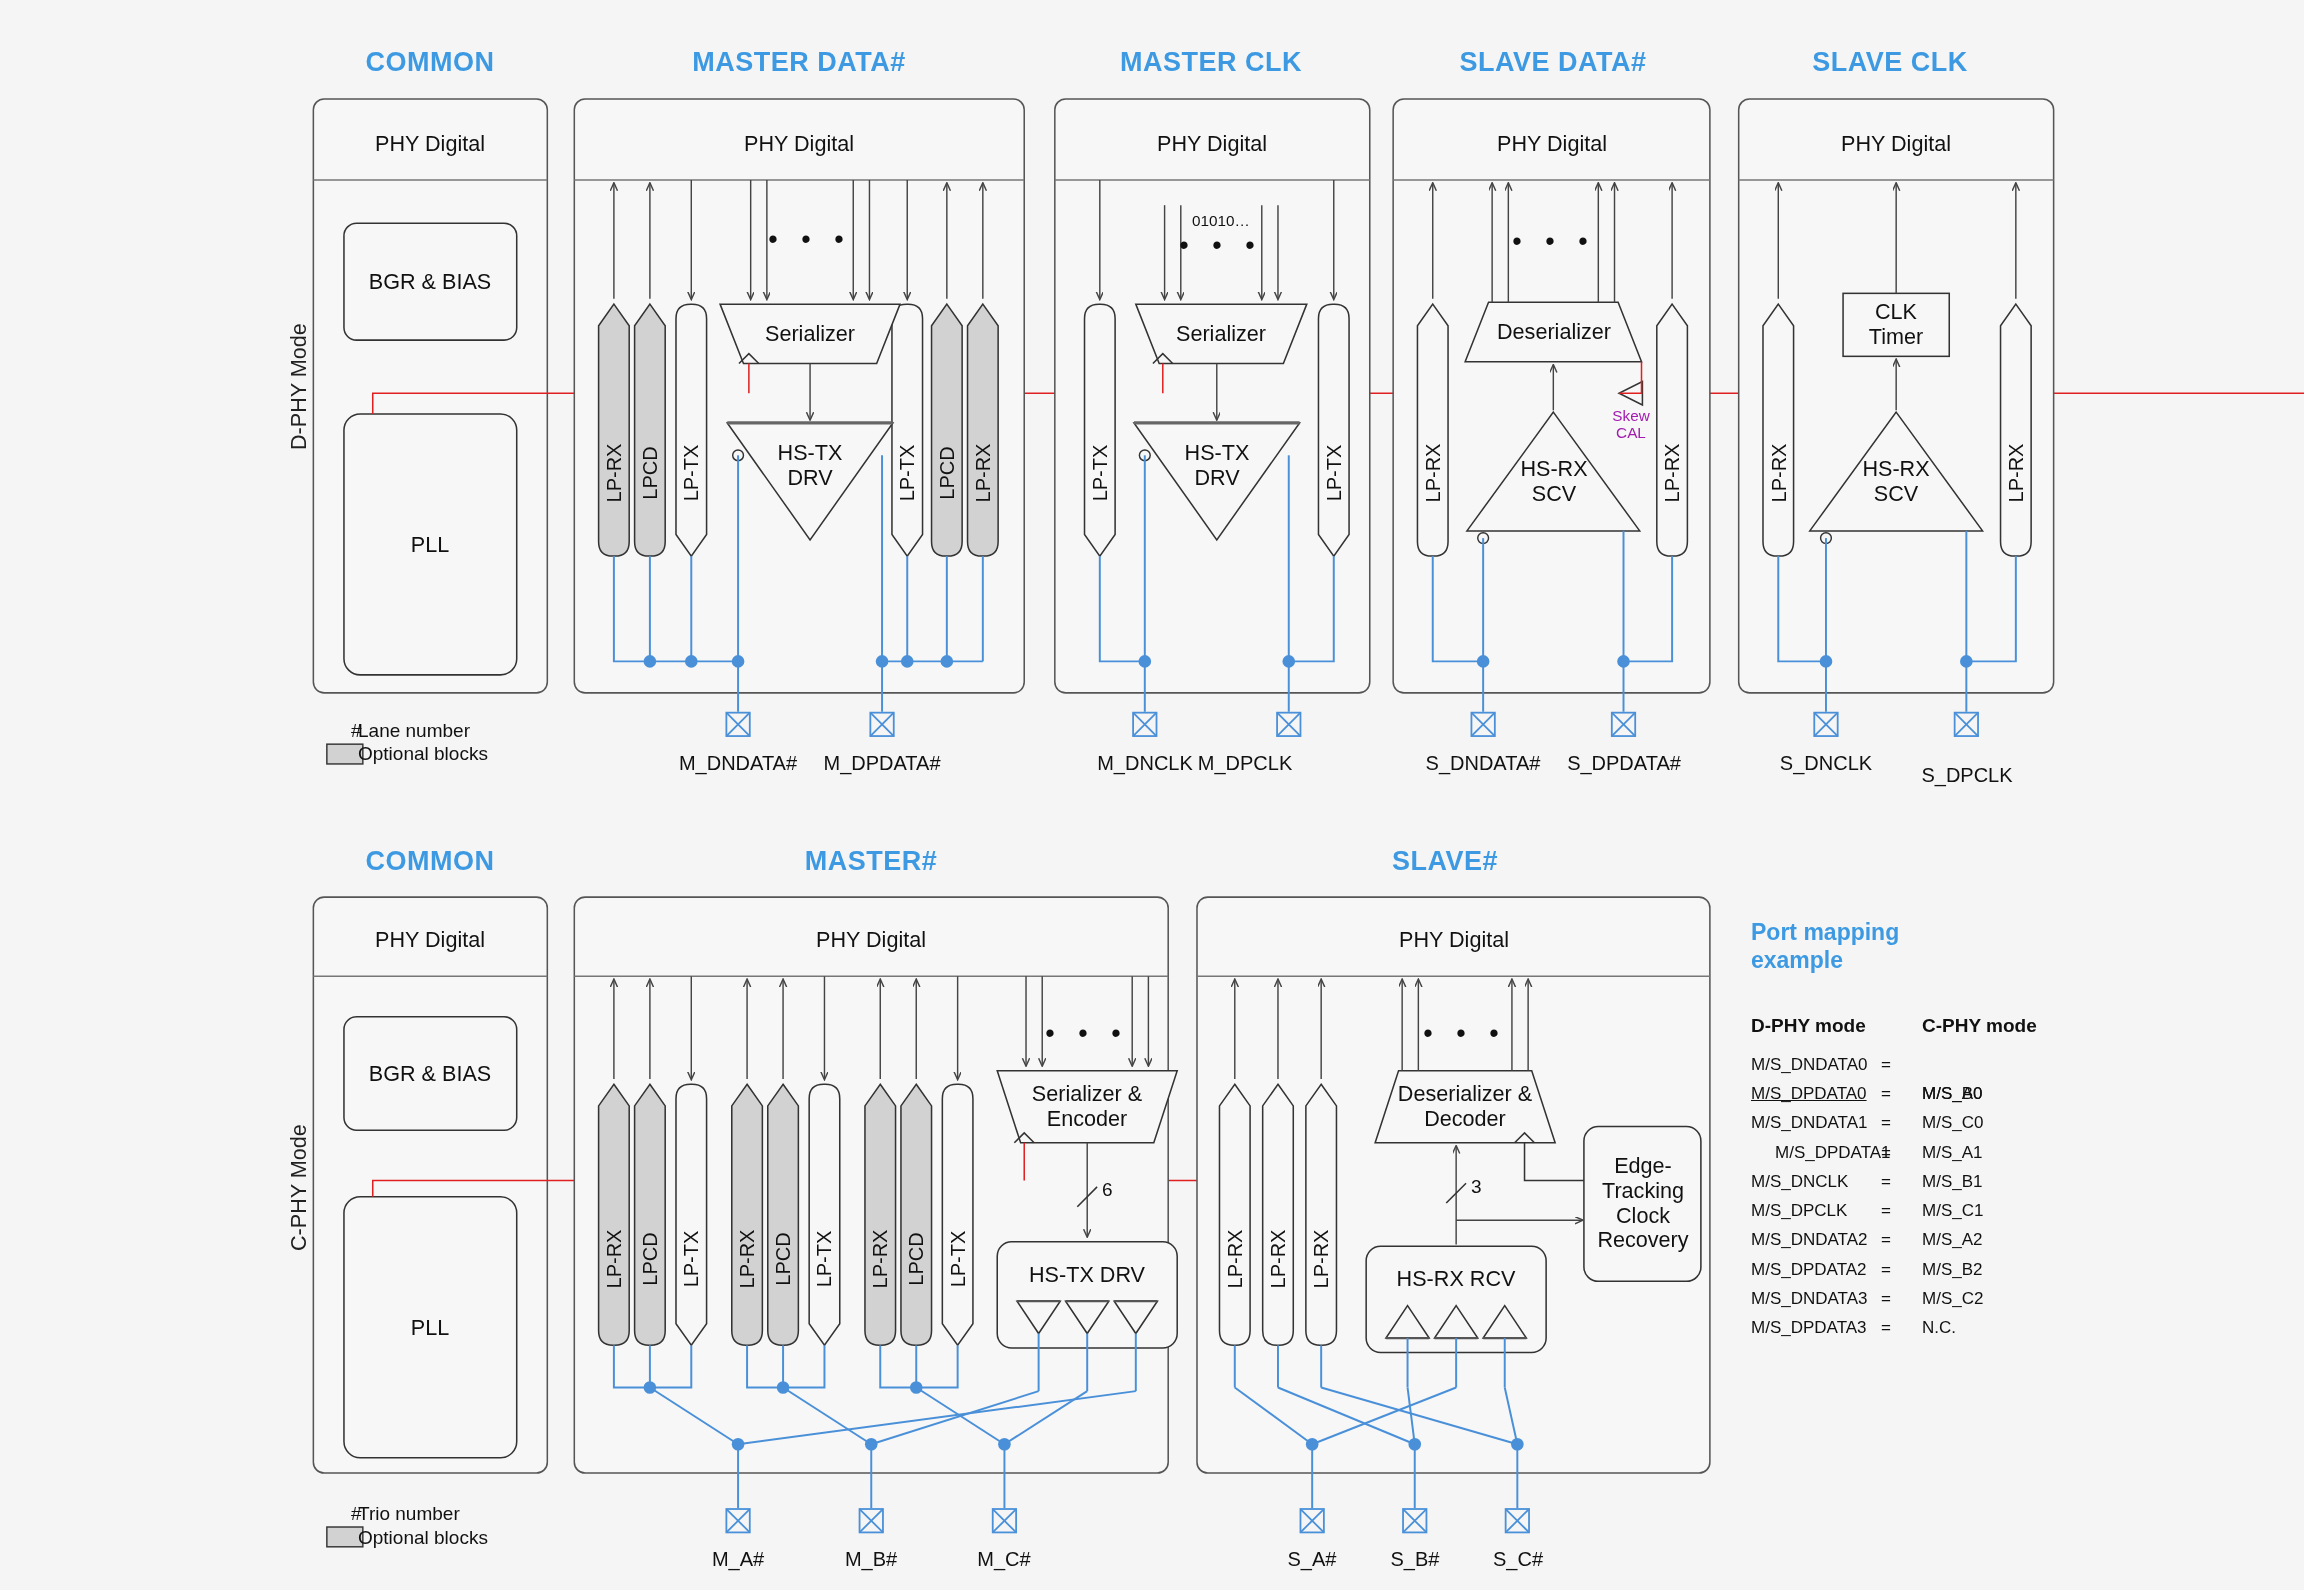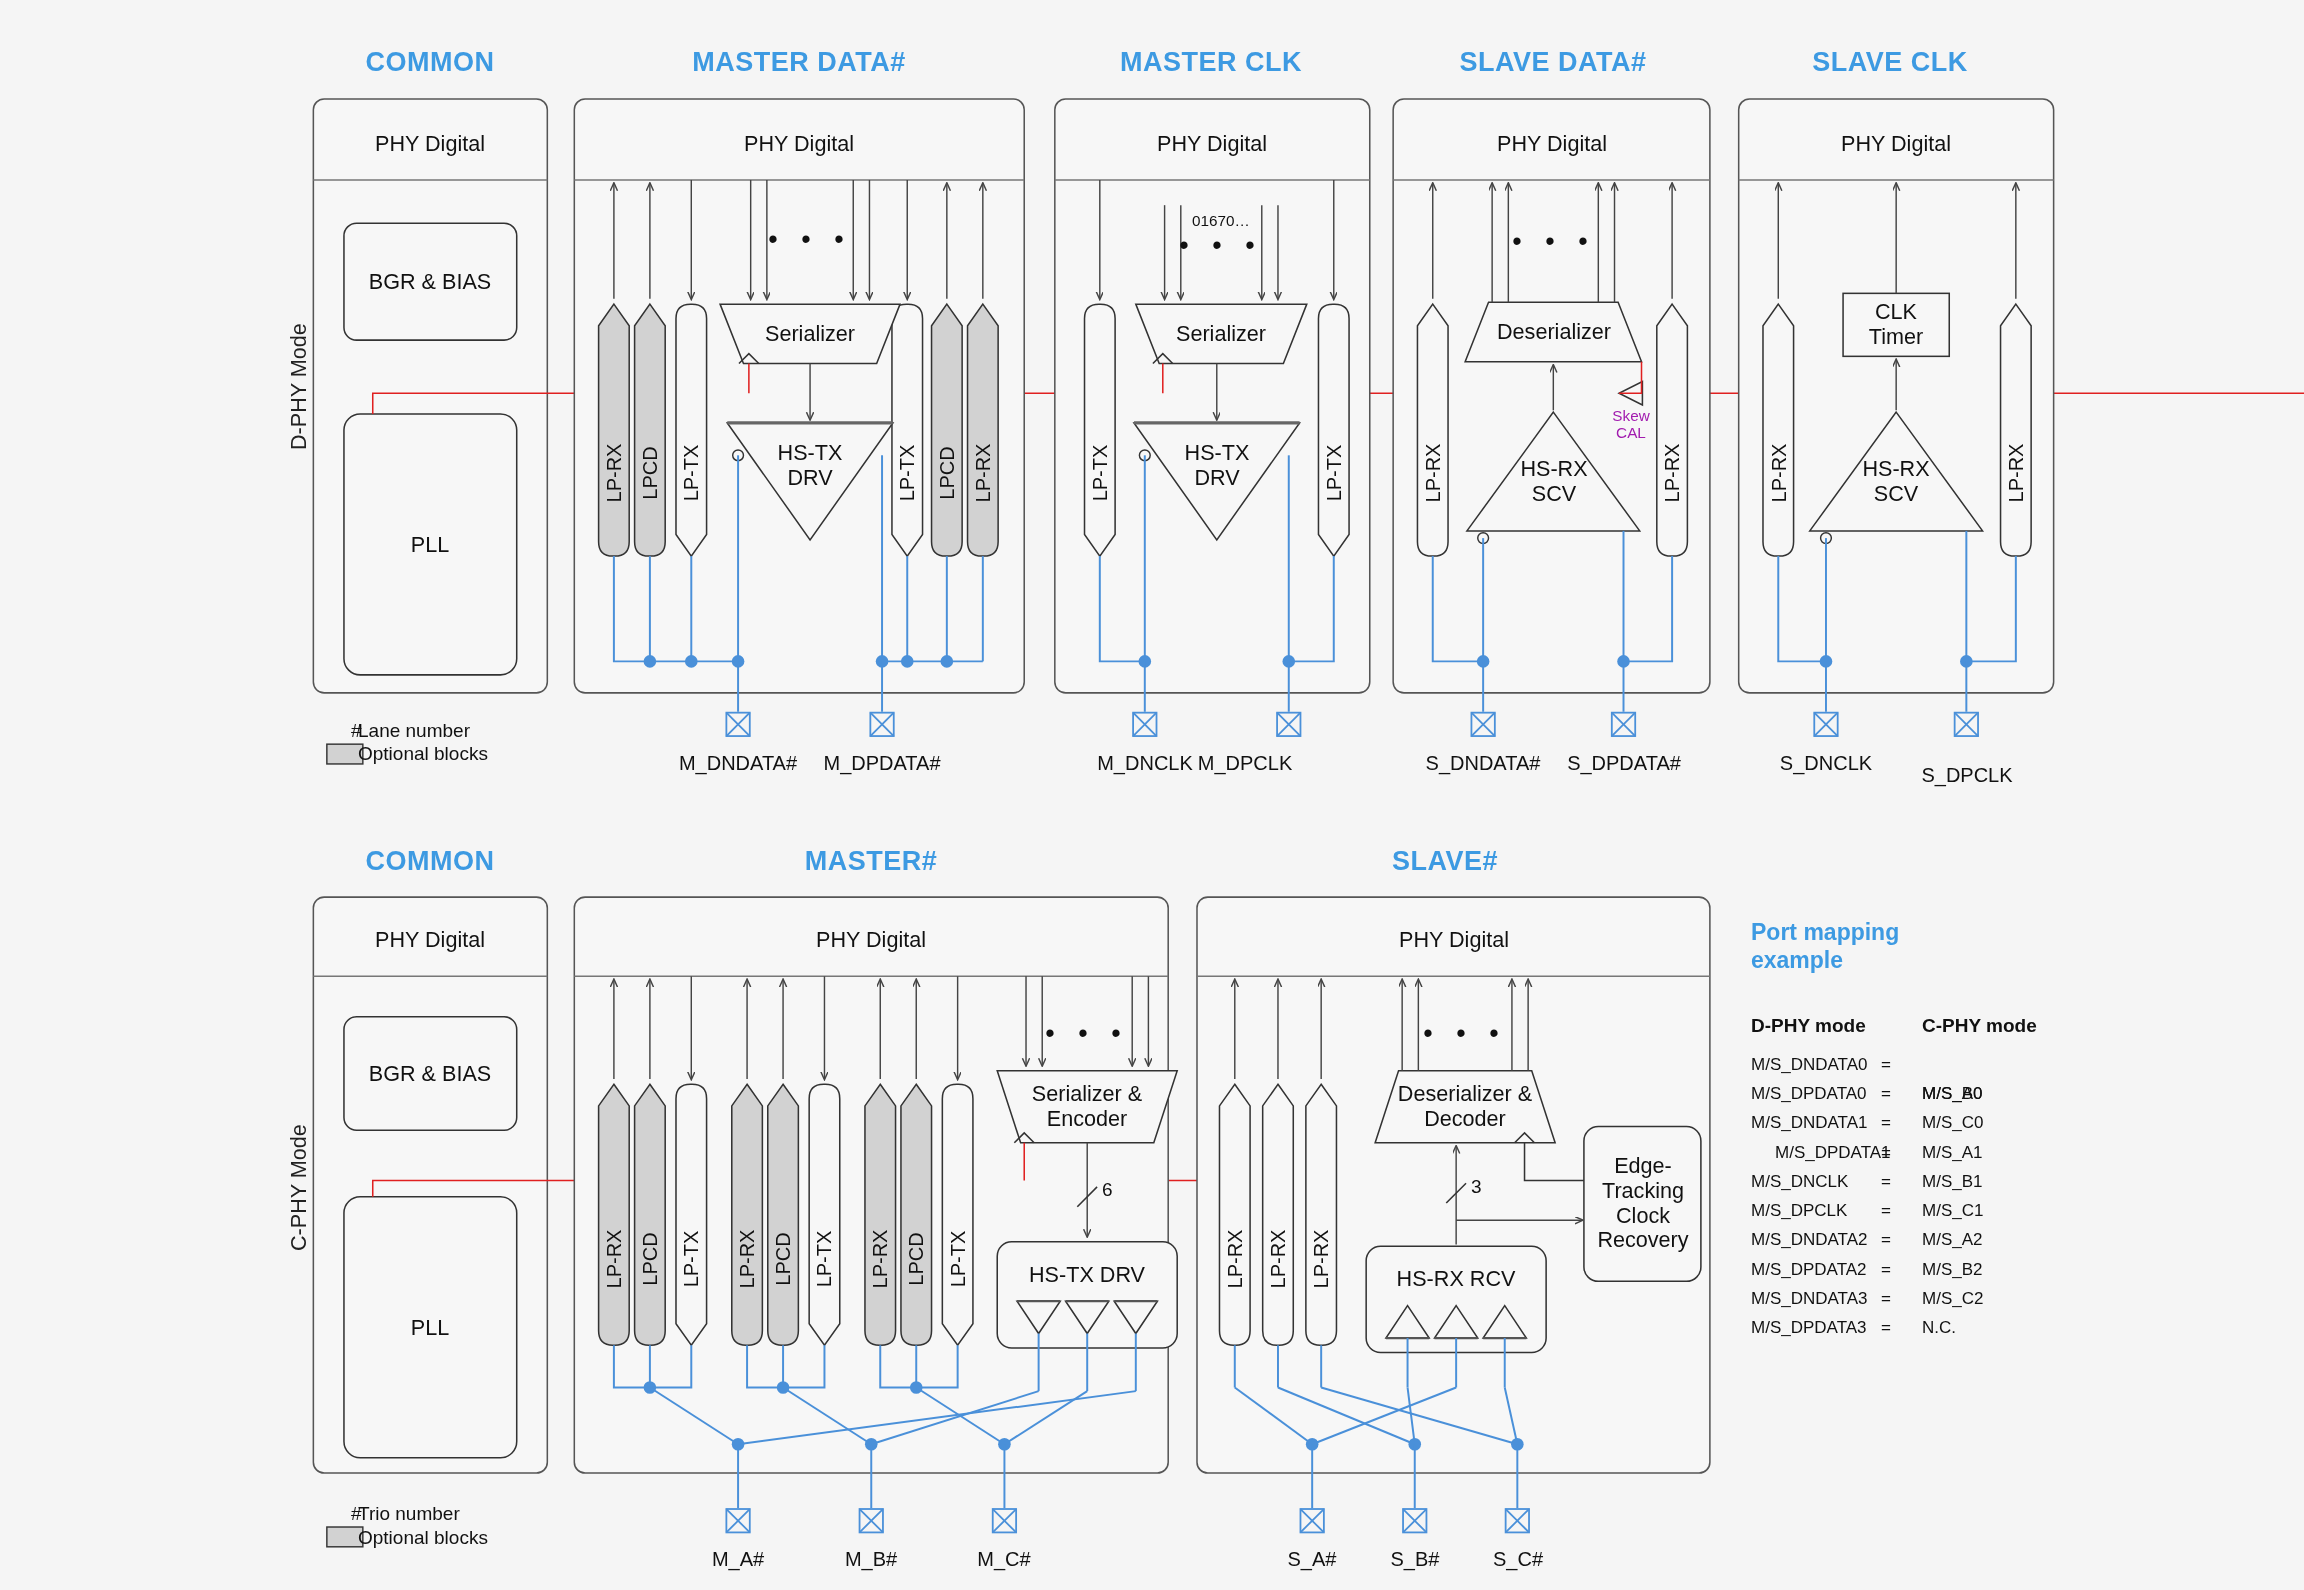--- a/index.html
+++ b/index.html
@@ -334,21 +334,21 @@
       <div class="vlabel" style="left:983px;top:473px;transform:translate(-50%,-50%) rotate(-90deg);">LP-RX</div>
       <div class="boxlabel" style="left:810px;top:334px;">Serializer</div>
       <div class="dots" style="left:810px;top:239px;">• • •</div>
       <div class="boxlabel" style="left:810px;top:466px;">HS-TX<br>DRV</div>
       <div class="padlabel" style="left:738px;top:752px;">M_DNDATA#</div>
       <div class="padlabel" style="left:882px;top:752px;">M_DPDATA#</div>
       <div class="boxlabel" style="left:1212px;top:144px;">PHY Digital</div>
       <div class="vlabel" style="left:1100px;top:473px;transform:translate(-50%,-50%) rotate(-90deg);">LP-TX</div>
       <div class="vlabel" style="left:1334px;top:473px;transform:translate(-50%,-50%) rotate(-90deg);">LP-TX</div>
       <div class="boxlabel" style="left:1221px;top:334px;">Serializer</div>
-      <div class="binlab" style="left:1221px;top:212px;">01670…</div>
+      <div class="binlab" style="left:1221px;top:212px;">01010…</div>
       <div class="dots" style="left:1221px;top:245px;">• • •</div>
       <div class="boxlabel" style="left:1217px;top:466px;">HS-TX<br>DRV</div>
       <div class="padlabel" style="left:1145px;top:752px;">M_DNCLK</div>
       <div class="padlabel" style="left:1245px;top:752px;">M_DPCLK</div>
       <div class="boxlabel" style="left:1552px;top:144px;">PHY Digital</div>
       <div class="vlabel" style="left:1433px;top:473px;transform:translate(-50%,-50%) rotate(-90deg);">LP-RX</div>
       <div class="vlabel" style="left:1672px;top:473px;transform:translate(-50%,-50%) rotate(-90deg);">LP-RX</div>
       <div class="boxlabel" style="left:1554px;top:332px;">Deserializer</div>
       <div class="dots" style="left:1554px;top:241px;">• • •</div>
       <div class="boxlabel" style="left:1554px;top:482px;">HS-RX<br>SCV</div>
@@ -407,21 +407,21 @@
       <div class="mode-label" style="left:286px;top:1251px;">C-PHY Mode</div>
       <div class="legend-t" style="left:351px;top:1503px;">#</div>
       <div class="legend-t" style="left:358px;top:1503px;">Trio number</div>
       <div class="legend-t" style="left:358px;top:1527px;">Optional blocks</div>
       <div class="pm-title" style="left:1751px;top:918px;">Port mapping<br>example</div>
       <div class="pm-head" style="left:1751px;top:1015px;">D-PHY mode</div>
       <div class="pm-head" style="left:1922px;top:1015px;">C-PHY mode</div>
       <div class="pm-cell" style="left:1751px;top:1055px;">M/S_DNDATA0</div>
       <div class="pm-cell" style="left:1881px;top:1055px;">=</div>
       <div class="pm-cell" style="left:1922px;top:1084px;">M/S_A0</div>
-      <div class="pm-cell" style="left:1751px;top:1084px;">M/S_DPDATA0</div>
+      <div class="pm-cell" style="left:1751px;top:1084px;text-decoration:underline;">M/S_DPDATA0</div>
       <div class="pm-cell" style="left:1881px;top:1084px;">=</div>
       <div class="pm-cell" style="left:1922px;top:1084px;">M/S_B0</div>
       <div class="pm-cell" style="left:1751px;top:1113px;">M/S_DNDATA1</div>
       <div class="pm-cell" style="left:1881px;top:1113px;">=</div>
       <div class="pm-cell" style="left:1922px;top:1113px;">M/S_C0</div>
       <div class="pm-cell" style="left:1751px;top:1143px;margin-left:24px;">M/S_DPDATA1</div>
       <div class="pm-cell" style="left:1881px;top:1143px;">=</div>
       <div class="pm-cell" style="left:1922px;top:1143px;">M/S_A1</div>
       <div class="pm-cell" style="left:1751px;top:1172px;">M/S_DNCLK</div>
       <div class="pm-cell" style="left:1881px;top:1172px;">=</div>

